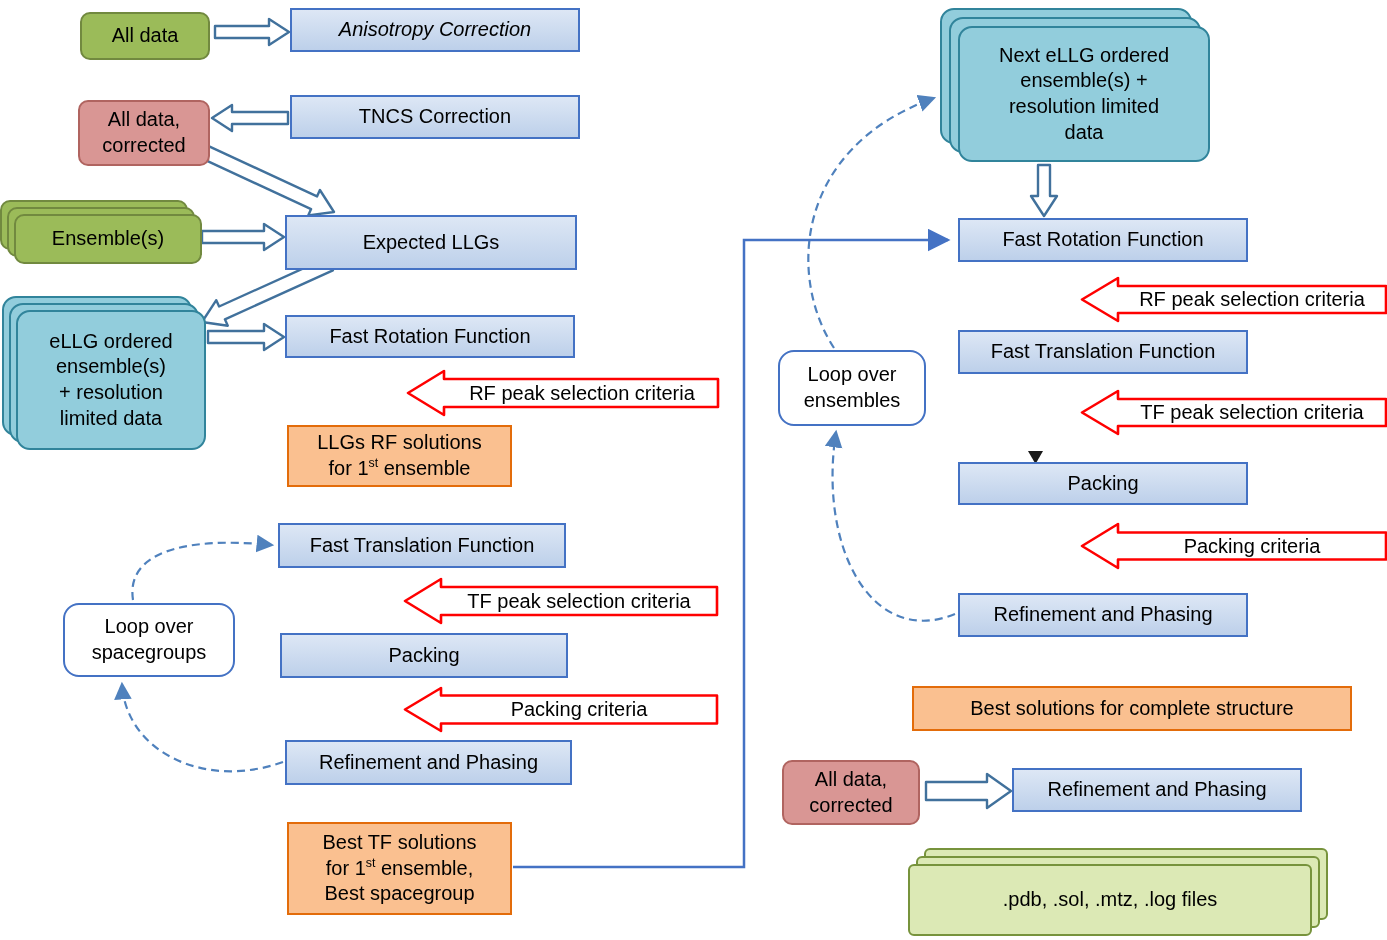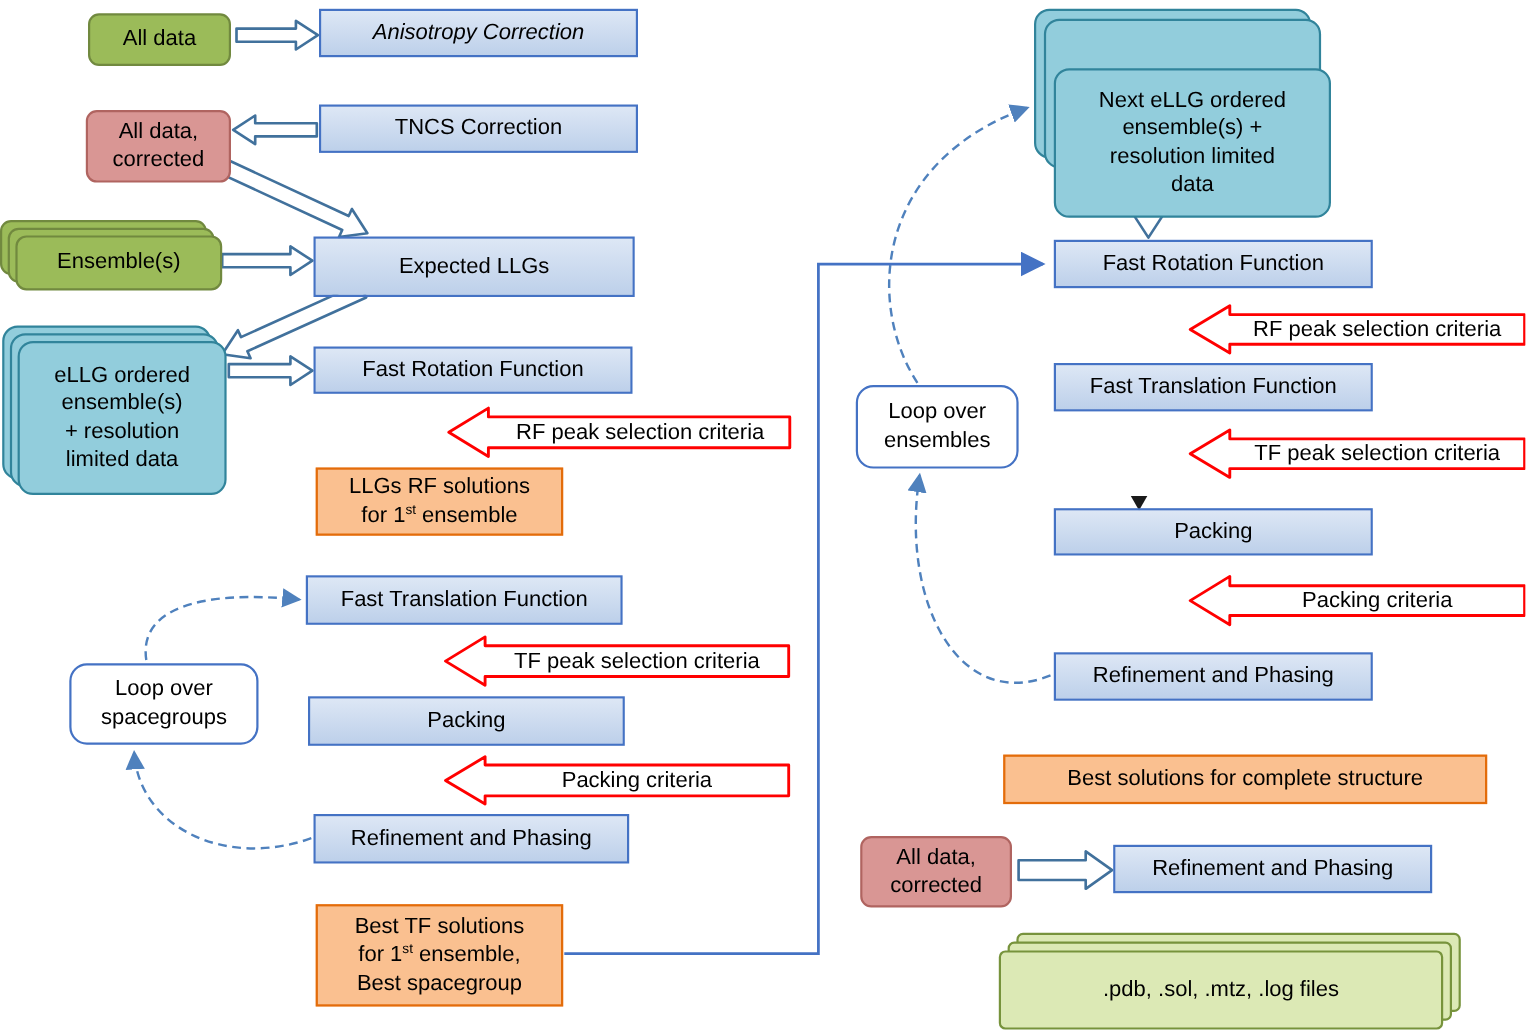--- a/index.html
+++ b/index.html
@@ -92,21 +92,21 @@
 
   <div class="box whitebox" style="left:47px;top:603px;width:172px;height:74px;">Loop over
 spacegroups</div>
 
   <div class="arrow-label" style="left:446px;top:371px;width:272px;height:44px;">RF peak selection criteria</div>
   <div class="arrow-label" style="left:443px;top:579px;width:272px;height:44px;">TF peak selection criteria</div>
   <div class="arrow-label" style="left:443px;top:688px;width:272px;height:43px;">Packing criteria</div>
 
   <div class="layer teal" style="left:940px;top:8px;width:252px;height:136px;"></div>
   <div class="layer teal" style="left:949px;top:17px;width:252px;height:136px;"></div>
-  <div class="box teal" style="left:958px;top:26px;width:252px;height:136px;margin-top:36px;">Next eLLG ordered
+  <div class="box teal" style="left:958px;top:26px;width:252px;height:136px;">Next eLLG ordered
 ensemble(s) +
 resolution limited
 data</div>
 
   <div class="box blue" style="left:958px;top:218px;width:290px;height:44px;">Fast Rotation Function</div>
   <div class="box blue" style="left:958px;top:330px;width:290px;height:44px;">Fast Translation Function</div>
   <div class="box blue" style="left:958px;top:462px;width:290px;height:43px;">Packing</div>
   <div class="box blue" style="left:958px;top:593px;width:290px;height:44px;">Refinement and Phasing</div>
 
   <div class="box whitebox" style="left:762px;top:350px;width:148px;height:76px;">Loop over

